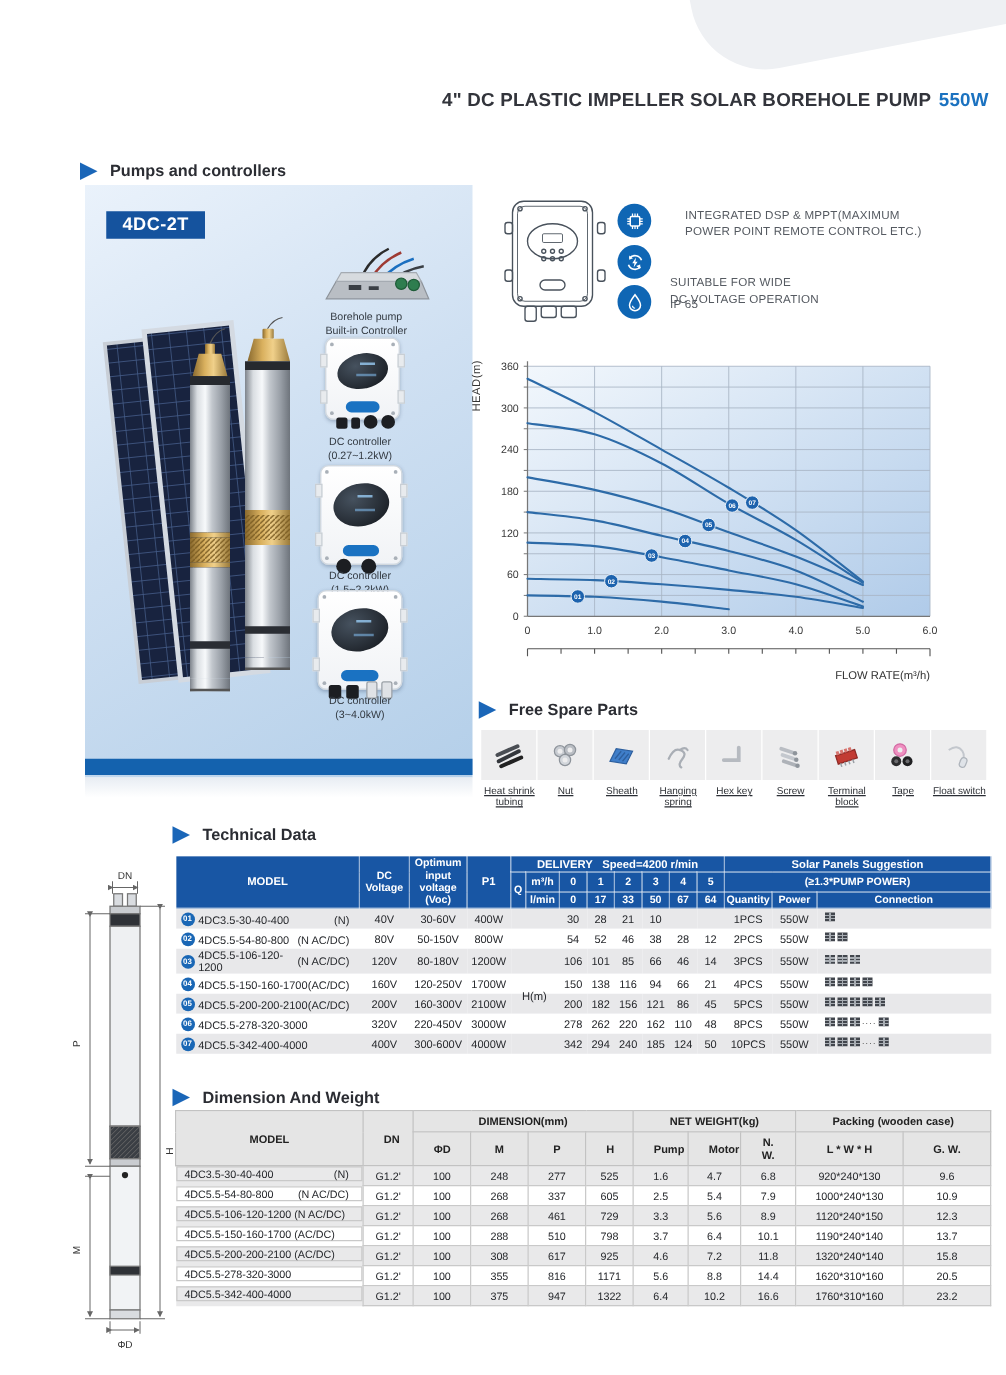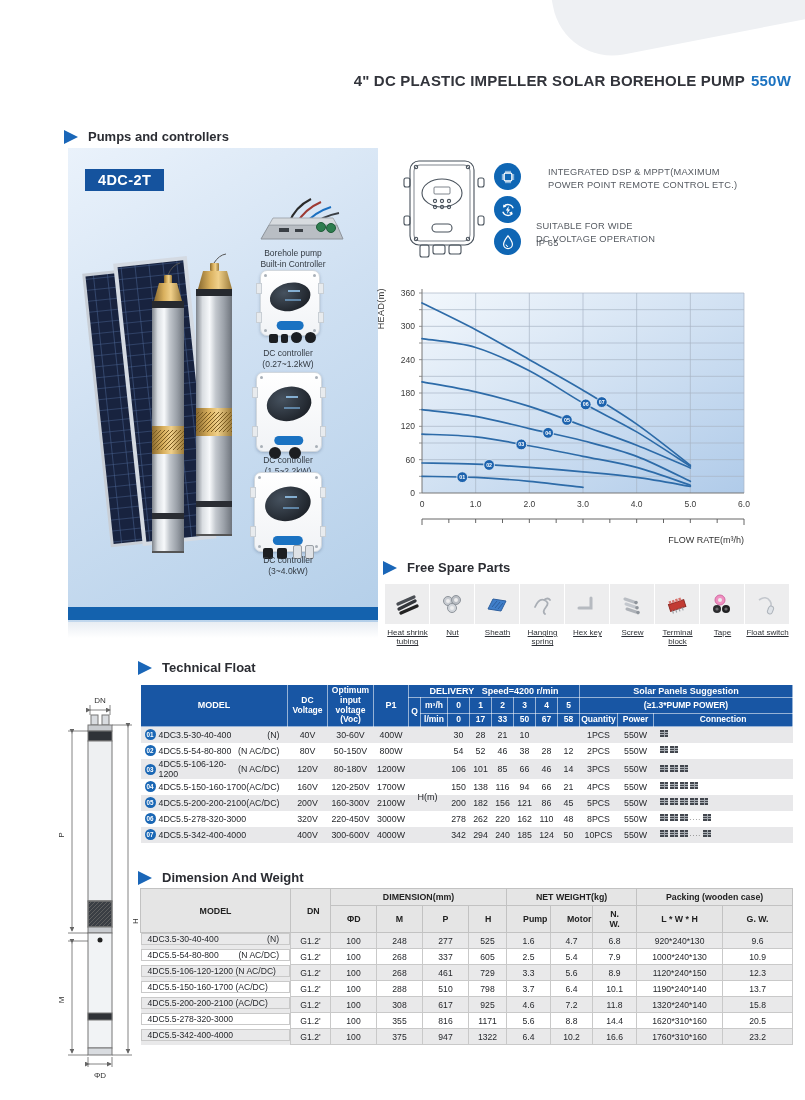--- a/index.html
+++ b/index.html
@@ -93,21 +93,21 @@
 <div class="sec" style="left:64px;top:129px;">
   <span class="tri"></span>
   <span class="st">Pumps and controllers</span>
 </div>
 <div class="sec" style="left:383px;top:560px;">
   <span class="tri"></span>
   <span class="st">Free Spare Parts</span>
 </div>
 <div class="sec" style="left:138px;top:660px;">
   <span class="tri"></span>
-  <span class="st">Technical Float</span>
+  <span class="st">Technical Data</span>
 </div>
 <div class="sec" style="left:138px;top:870px;">
   <span class="tri"></span>
   <span class="st">Dimension And Weight</span>
 </div>
 
 <div class="panel">
   <div class="badge">4DC-2T</div>
 
   <svg class="scene" width="180" height="330" viewBox="0 0 180 330">
@@ -554,21 +554,21 @@
         <th>5</th>
         <th colspan="3">(≥1.3*PUMP POWER)</th>
       </tr>
       <tr>
         <th>l/min</th>
         <th>0</th>
         <th>17</th>
         <th>33</th>
         <th>50</th>
         <th>67</th>
-        <th>58</th>
+        <th>64</th>
         <th>Quantity</th>
         <th>Power</th>
         <th>Connection</th>
       </tr>
     </thead>
     <tbody id="tech-body">
           <tr>
             <td class="mcell">
               <span class="circ">01</span>
               <span class="mname">4DC3.5-30-40-400</span>

